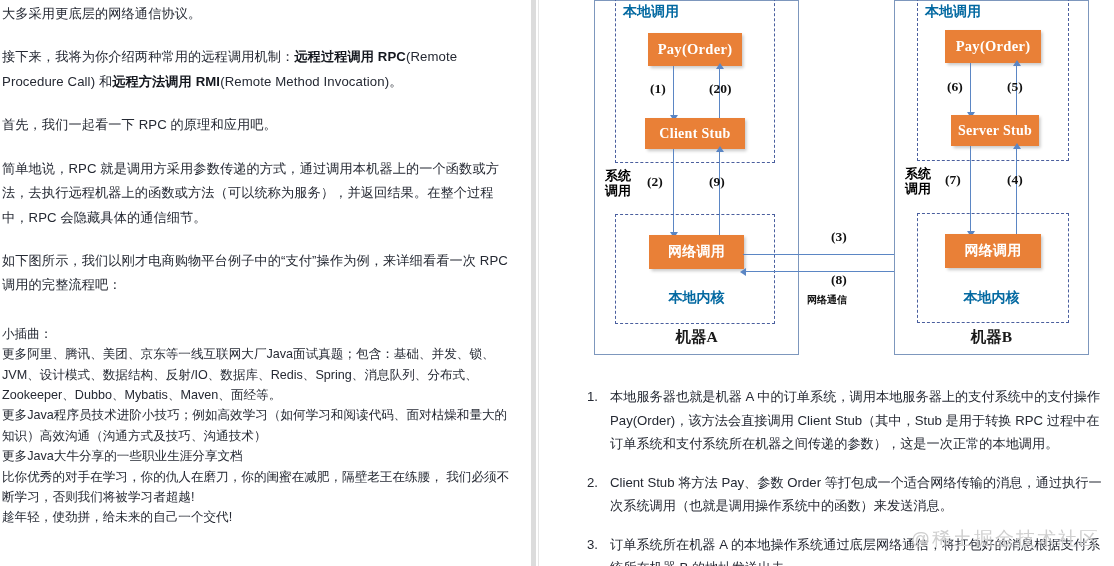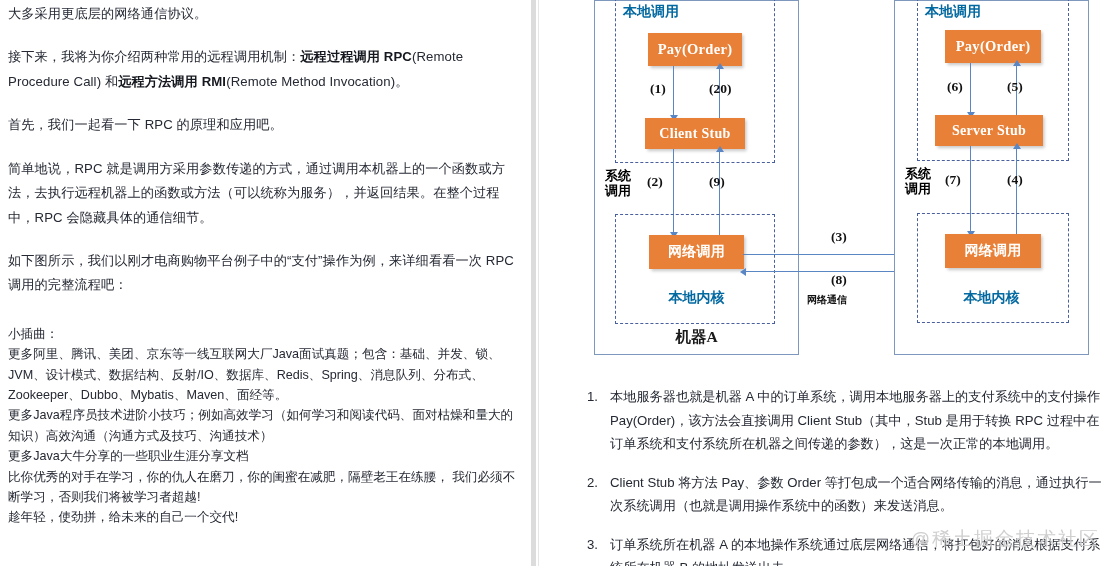--- a/index.html
+++ b/index.html
@@ -16,21 +16,21 @@
     background: #ffffff;
     display: flex;
   }
 
   
   .left-pane {
     position: relative;
     width: 538px;
     height: 566px;
     background: #ffffff;
-    padding: 0 22px 0 8px;
+    padding: 0 22px 0 2px;
     overflow: hidden;
   }
   .left-scroll {
     position: absolute;
     top: 0; right: 0; width: 9px; height: 566px;
     background: #ffffff;
   }
   .left-scroll .track {
     position: absolute; left: 2px; top: 0;
     width: 5px; height: 566px;
@@ -342,40 +342,41 @@
         <div class="orange-box" style="left:50px; top:29px; width:96px; height:33px; font-size:14.5px;">Pay(Order)</div>
 
         <div class="arrow-v" style="left:75px; top:62px; height:51px;"></div>
         <div class="head down" style="left:72px; top:111px;"></div>
         <div class="num-label" style="left:52px; top:78px;">(6)</div>
 
         <div class="arrow-v" style="left:121px; top:63px; height:51px;"></div>
         <div class="head up" style="left:118px; top:59px;"></div>
         <div class="num-label" style="left:112px; top:78px;">(5)</div>
 
-        <div class="orange-box" style="left:40px; top:114px; width:108px; height:31px; font-size:14px;text-align:center;">Server Stub</div>
+        <div class="orange-box" style="left:56px; top:114px; width:88px; height:31px; font-size:14px;text-align:center;">Server Stub</div>
 
         <div class="side-label" style="left:3px; top:166px; width:40px;">
           <span>系统</span><br>
           <span>调用</span>
         </div>
 
         <div class="arrow-v" style="left:75px; top:145px; height:88px;"></div>
         <div class="head down" style="left:72px; top:230px;"></div>
         <div class="num-label" style="left:50px; top:171px;">(7)</div>
 
         <div class="arrow-v" style="left:121px; top:145px; height:88px;"></div>
         <div class="head up" style="left:118px; top:142px;"></div>
         <div class="num-label" style="left:112px; top:171px;">(4)</div>
 
         <div class="dashed-box" style="left:22px; top:212px; width:152px; height:110px;"></div>
         <div class="dashed-inner-label" style="left:0; top:288px;">本地内核</div>
 
         <div class="orange-box" style="left:50px; top:233px; width:96px; height:34px; font-size:14px;">网络调用</div>
 
+        <div class="machine-label">机器B</div>
       </div>
 
     </div>
 
     <ol class="steps">
       <li>
         <span class="marker">1.</span>
         <span>本地服务器也就是机器 A 中的订单系统，调用本地服务器上的支付系统中的支付操作 Pay(Order)，该方法会直接调用 Client Stub（其中，Stub 是用于转换 RPC 过程中在订单系统和支付系统所在机器之间传递的参数），这是一次正常的本地调用。</span>
       </li>
       <li>

